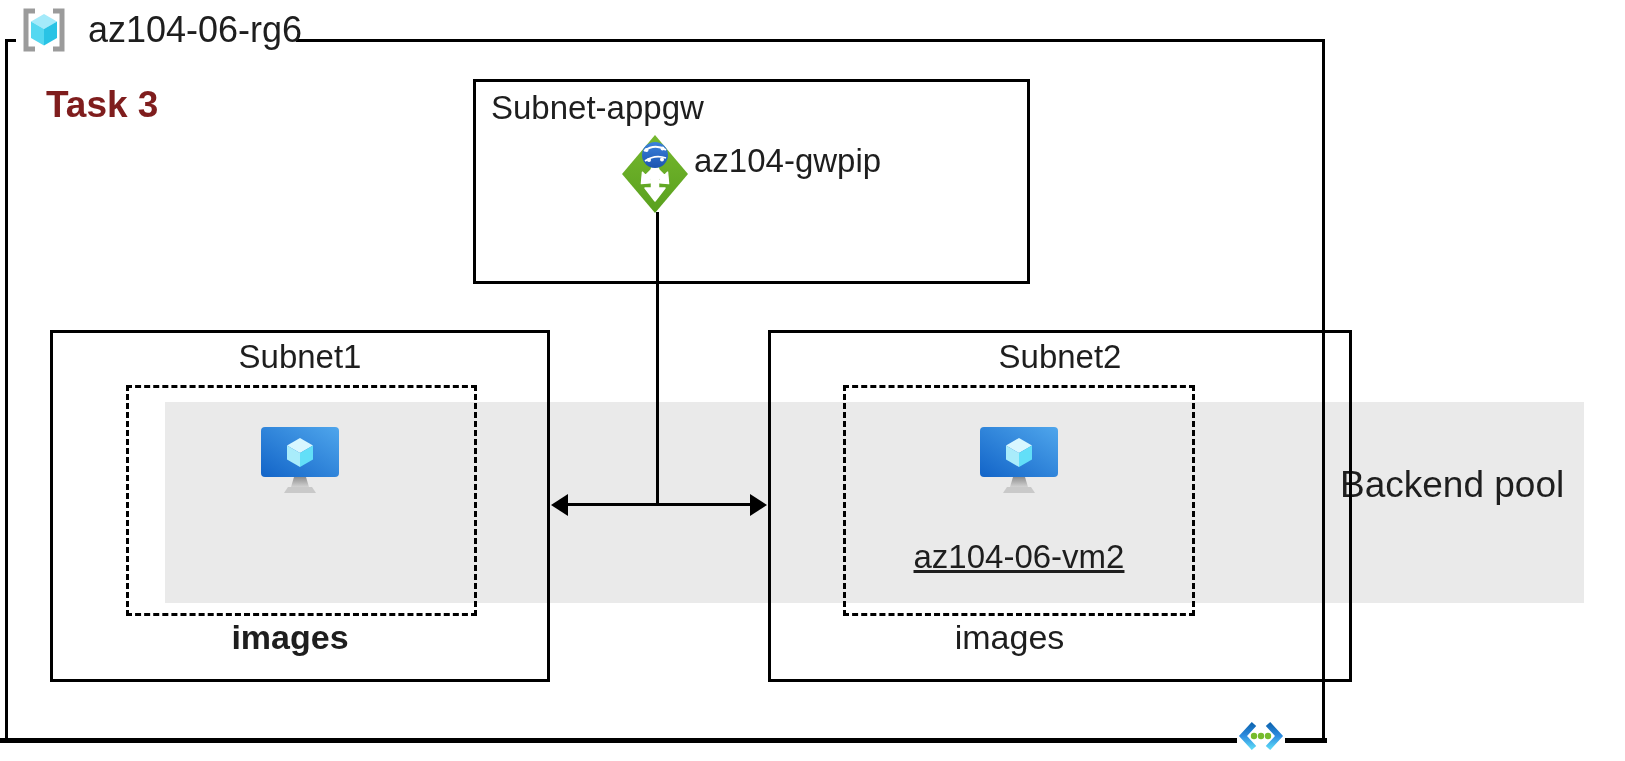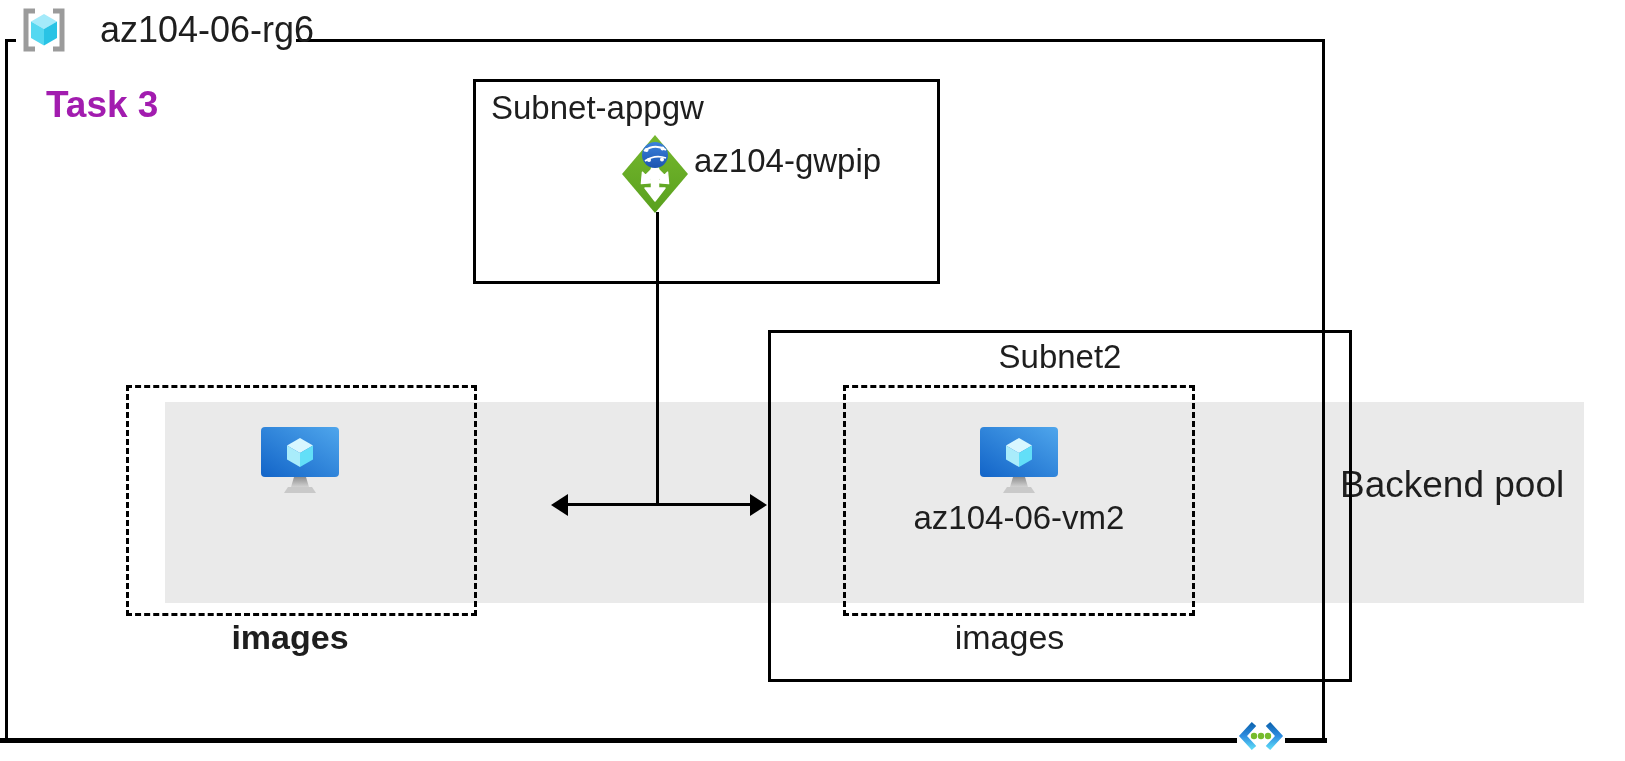--- a/index.html
+++ b/index.html
@@ -14,43 +14,43 @@
 
   
   .band { left:165px; top:402px; width:1419px; height:201px; background:#eaeaea; z-index:0; }
   .backend-label { left:1340px; top:464px; font-size:37px; z-index:1; }
 
   
   .rg-box { left:5px; top:39px; width:1320px; height:703px;
             border:3px solid #000; border-bottom:none; z-index:2; }
   .rg-bottom-line { left:0; top:738px; width:1327px; height:5px; background:#000; z-index:2; }
   .rg-mask { left:16px; top:35px; width:280px; height:12px; background:#fff; z-index:3; }
-  .rg-header { left:20px; top:8px; z-index:4; display:flex; align-items:center; gap:32px; }
+  .rg-header { left:20px; top:8px; z-index:4; display:flex; align-items:center; gap:20px; }
   .rg-title { font-size:36px; line-height:44px; }
   .task-label { left:46px; top:84px; font-size:37px; font-weight:bold; z-index:3; }
 
   
-  .appgw-box { left:473px; top:79px; width:467px; height:205px; border:3px solid #000; z-index:2; }
+  .appgw-box { left:473px; top:79px; width:557px; height:205px; border:3px solid #000; z-index:2; }
   .appgw-title { position:absolute; left:15px; top:7px; font-size:33px; }
   .appgw-icon { left:622px; top:135px; z-index:3; }
   .appgw-labels { left:694px; top:141px; font-size:33px; line-height:39px; z-index:3; }
 
   
   .subnet-box { border:3px solid #000; z-index:2; background:transparent; }
   .subnet1 { left:50px; top:330px; width:500px; height:352px; }
   .subnet2 { left:768px; top:330px; width:584px; height:352px; }
   .subnet-title { position:absolute; left:0; top:5px; width:100%; text-align:center; font-size:33px; }
   .dashed-box { border:3px dashed #000; z-index:2; }
   .dashed1 { left:126px; top:385px; width:351px; height:231px; }
   .dashed2 { left:843px; top:385px; width:352px; height:231px; }
   .vm-icon1 { left:261px; top:427px; z-index:3; }
   .vm-icon2 { left:980px; top:427px; z-index:3; }
   .vm-text { text-align:center; font-size:33px; line-height:38px; z-index:3; }
   .vm-text1 { left:126px; top:513px; width:351px; }
-  .vm-text2 { left:843px; top:499px; width:352px; }
+  .vm-text2 { left:843px; top:538px; width:352px;text-decoration:underline; }
   .storage-label { text-align:center; font-size:34px; z-index:3; }
   .storage1 { left:40px; top:618px; width:500px;font-weight:bold; }
   .storage2 { left:760px; top:618px; width:499px; }
 
   
   .vline { left:656px; top:212px; width:3px; height:294px; background:#000; z-index:4; }
   .hline { left:560px; top:503px; width:198px; height:3px; background:#000; z-index:4; }
   .head { width:0; height:0; z-index:4; }
   .head-left  { left:551px; top:494px; border-top:11px solid transparent; border-bottom:11px solid transparent; border-right:17px solid #000; }
   .head-right { left:750px; top:494px; border-top:11px solid transparent; border-bottom:11px solid transparent; border-left:17px solid #000; }
@@ -73,21 +73,21 @@
     <svg width="48" height="44" viewBox="0 0 48 44">
       <path d="M15,3 L6,3 L6,41 L15,41" fill="none" stroke="#9b9b9b" stroke-width="5"></path>
       <path d="M33,3 L42,3 L42,41 L33,41" fill="none" stroke="#9b9b9b" stroke-width="5"></path>
       <polygon points="24,6 37,13.5 24,21 11,13.5" fill="#a4eafa"></polygon>
       <polygon points="11,13.5 24,21 24,37.5 11,30" fill="#55d8f1"></polygon>
       <polygon points="37,13.5 24,21 24,37.5 37,30" fill="#29c3e5"></polygon>
     </svg>
     <div class="rg-title">az104-06-rg6</div>
   </div>
 
-  <div class="abs task-label" style="color:#a21caf;">Task 3</div>
+  <div class="abs task-label" style="color:#7f1d1d;">Task 3</div>
 
   <div class="abs appgw-box">
     <div class="appgw-title">Subnet-appgw</div>
   </div>
 
   <svg class="abs appgw-icon" width="66" height="78" viewBox="0 0 66 78">
     <defs>
       <linearGradient id="agw-g" x1="0" y1="0" x2="0" y2="1">
         <stop offset="0" stop-color="#76b82e"></stop>
           <stop offset="1" stop-color="#59a01e"></stop>
@@ -115,20 +115,23 @@
     <circle cx="24.5" cy="15" r="2" fill="#fff"></circle>
     <circle cx="40.5" cy="13.5" r="2" fill="#fff"></circle>
     <circle cx="27" cy="25" r="2" fill="#fff"></circle>
     <circle cx="40" cy="24.5" r="2" fill="#fff"></circle>
   </svg>
 
   <div class="abs appgw-labels">
     <div>az104-gwpip</div>
   </div>
 
+  <div class="abs subnet-box subnet1">
+    <div class="subnet-title">Subnet1</div>
+  </div>
   <div class="abs dashed-box dashed1"></div>
   <svg class="abs vm-icon1" width="78" height="68" viewBox="0 0 78 68">
     <defs>
       <linearGradient id="vm1-screen" x1="1" y1="0" x2="0" y2="1">
         <stop offset="0" stop-color="#4fa6ec"></stop>
           <stop offset="1" stop-color="#1264c8"></stop>
       </linearGradient>
       <linearGradient id="vm1-stand" x1="0" y1="0" x2="0" y2="1">
         <stop offset="0" stop-color="#8f8f8f"></stop>
           <stop offset="1" stop-color="#d2d2d2"></stop>

